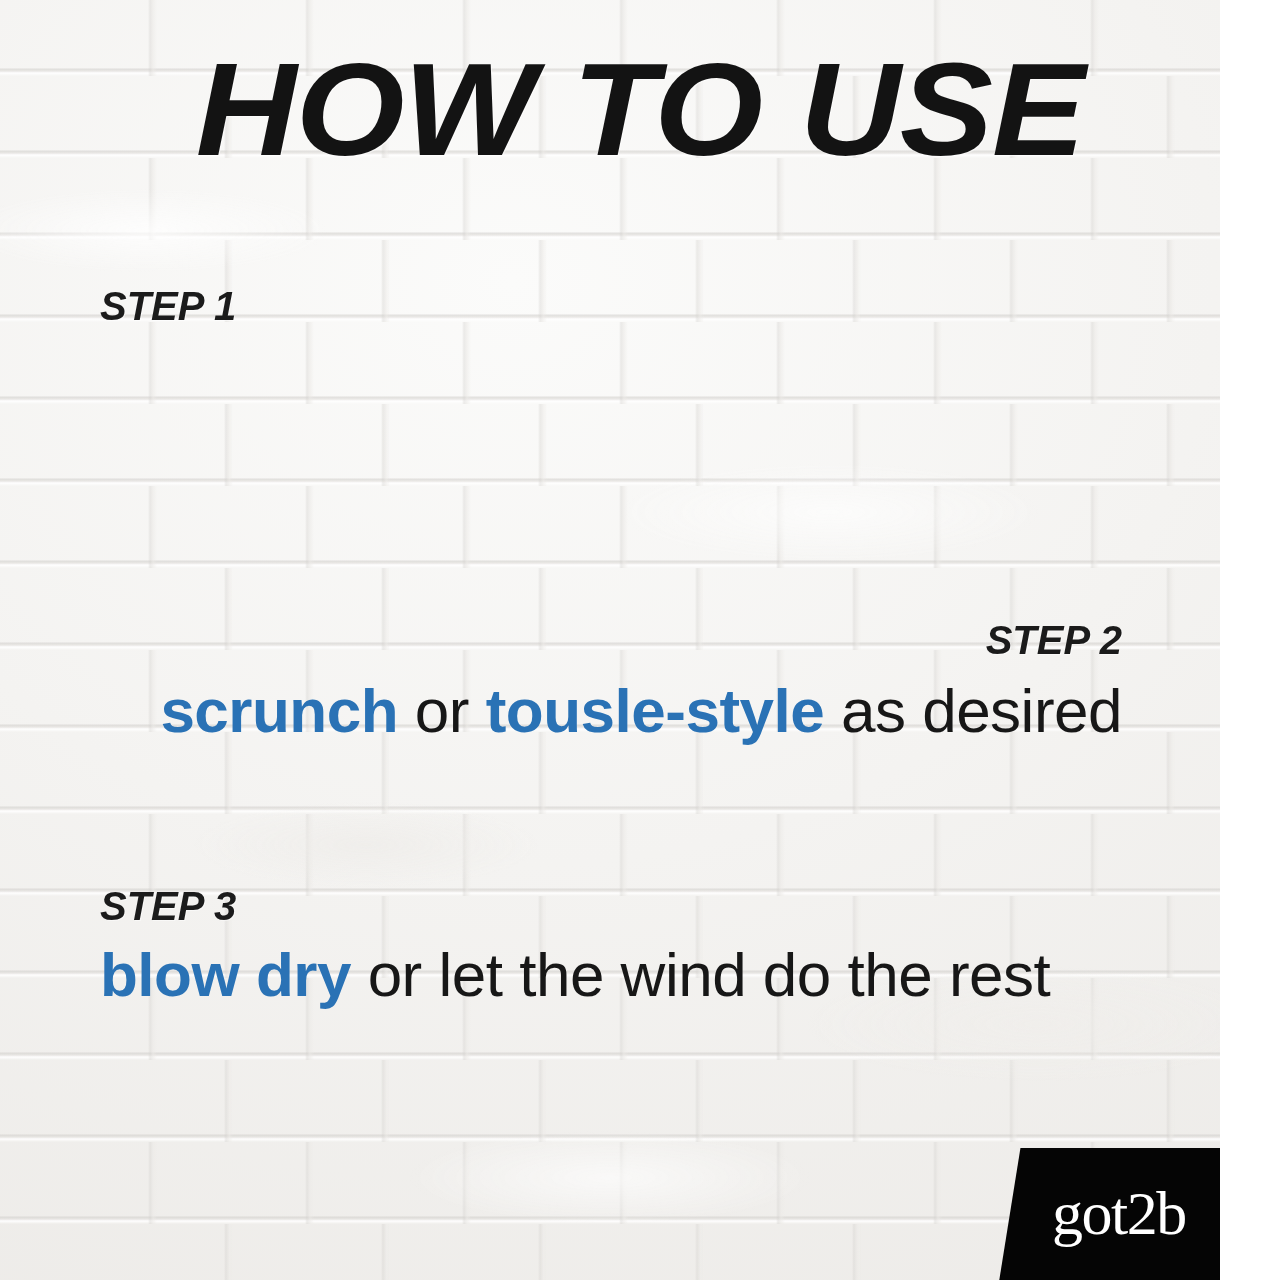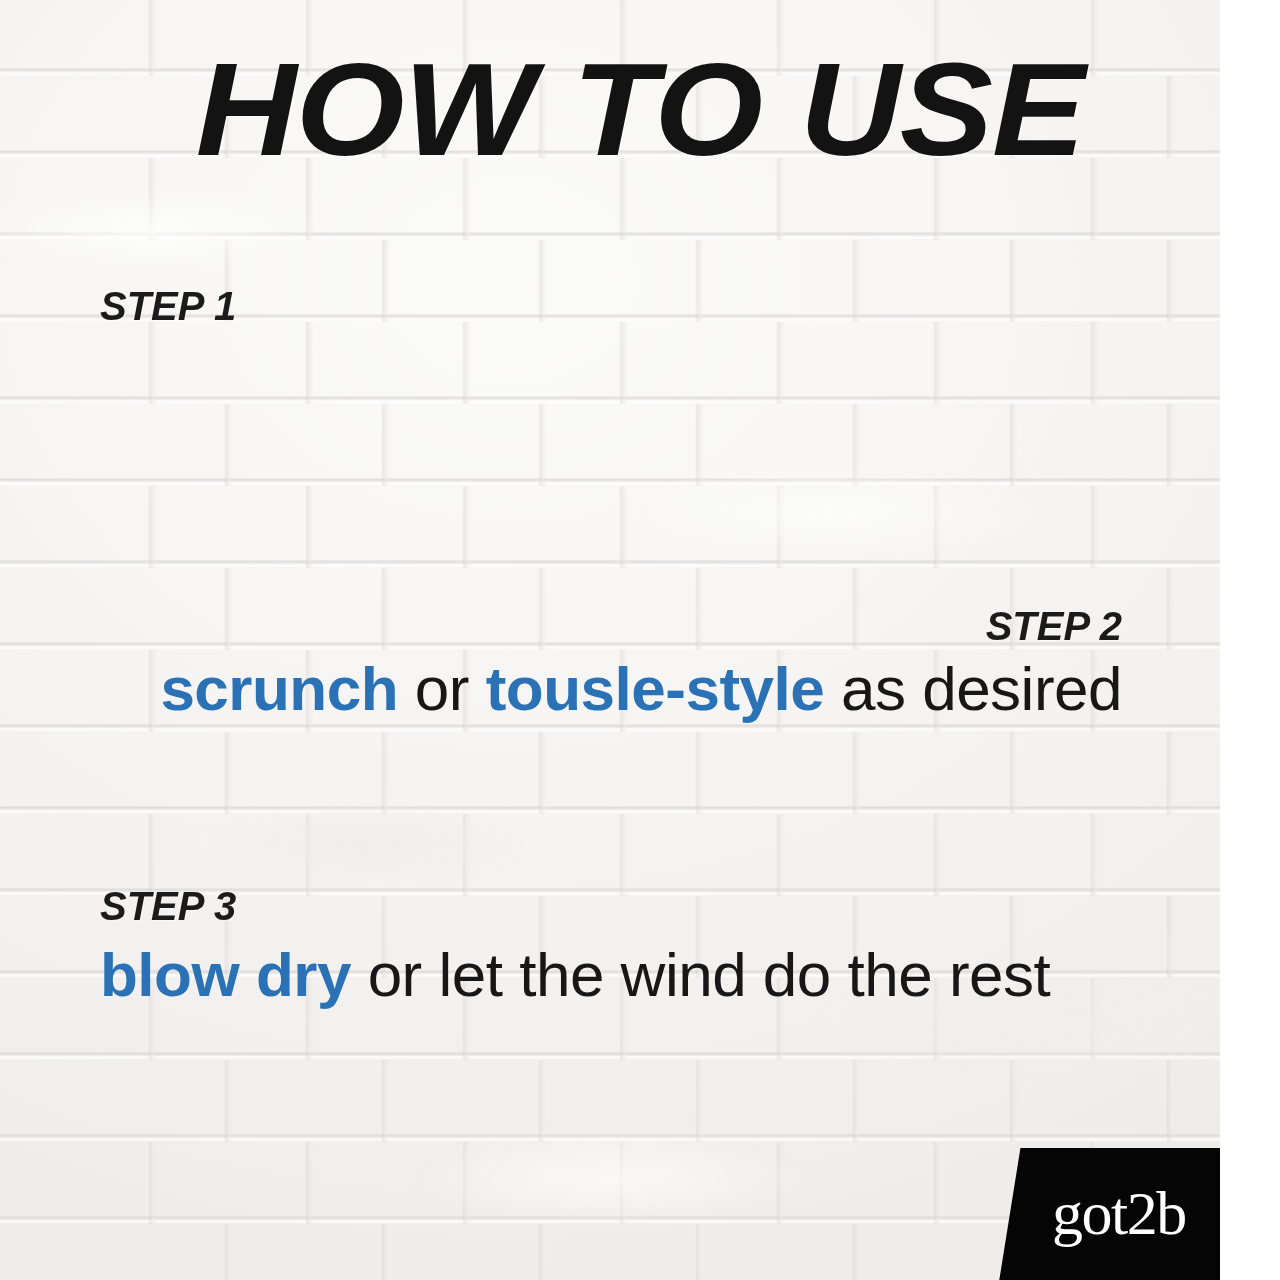--- a/index.html
+++ b/index.html
@@ -98,21 +98,21 @@
     text-shadow: 1px 1px 0 rgba(255,255,255,0.55);
     white-space: nowrap;
   }
 
   .step {
     position: absolute;
     left: 100px;
     right: 98px;
   }
   .step-1 { top: 286px; }
-  .step-2 { top: 606px; text-align: right; }
+  .step-2 { top: 620px; text-align: right; }
   .step-3 { top: 886px; }
 
   .step-label {
     font-size: 40px;
     line-height: 1.0;
     font-weight: 700;
     font-style: italic;
     letter-spacing: 0px;
     color: #1b1b1b;
     font-family: "Liberation Sans", sans-serif;
@@ -123,21 +123,21 @@
   .step-body {
     margin-top: 16px;
     font-size: 62px;
     line-height: 1.08;
     color: #171717;
     font-weight: 400;
     letter-spacing: -0.5px;
     font-family: "Liberation Sans Narrow", "Liberation Sans", sans-serif;
     white-space: nowrap;
   }
-  .step-2 .step-body { margin-top: 10px; }
+  .step-2 .step-body { margin-top: 18px; }
 
   .hl {
     color: #2a72b5;
     font-weight: 700;
   }
 
   
   .logo {
     position: absolute;
     left: 990px;

